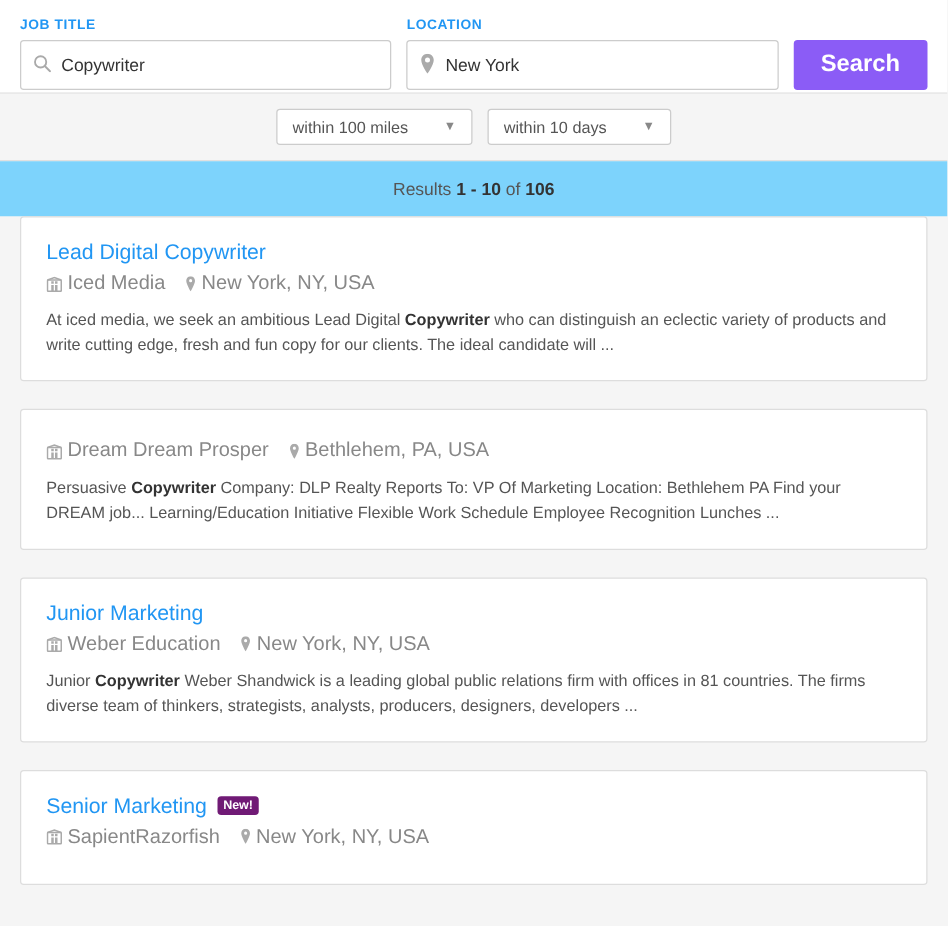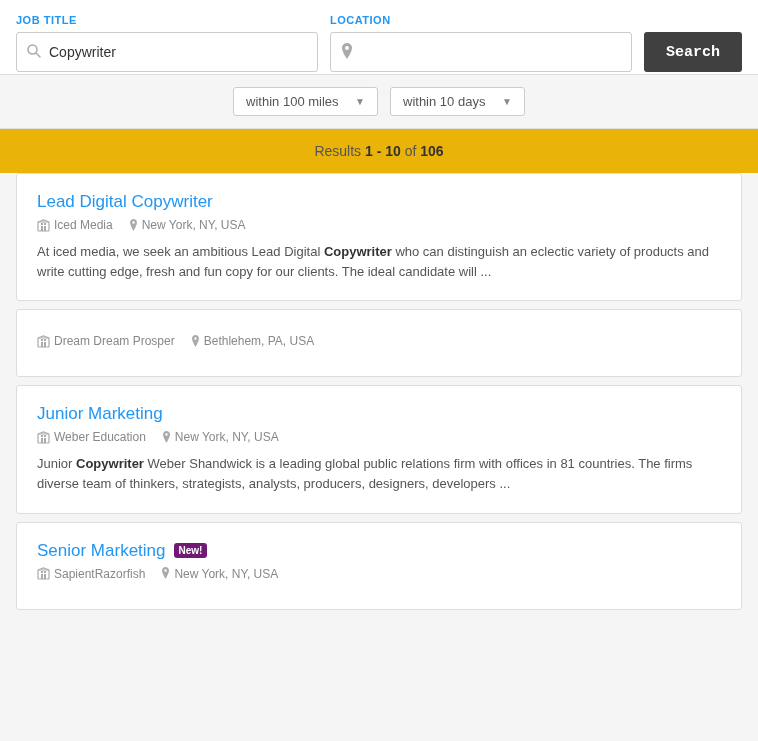--- a/index.html
+++ b/index.html
@@ -59,32 +59,31 @@
       flex-shrink: 0;
     }
 
     .location-icon-svg {
       color: #aaa;
       margin-right: 8px;
       flex-shrink: 0;
     }
 
     .search-button {
-      background: #404040;
+      background: #8b5cf6;
       color: #fff;
       border: none;
       border-radius: 3px;
       padding: 0 22px;
       height: 40px;
-      font-size: 15px;
+      font-size: 19px;
       font-weight: bold;
       cursor: pointer;
       white-space: nowrap;
       align-self: flex-end;
-      font-family: Liberation Mono, monospace;
     }
 
     .filters-bar {
       background: #f5f5f5;
       padding: 12px 16px;
       display: flex;
       justify-content: center;
       gap: 12px;
       border-bottom: 1px solid #e0e0e0;
     }
@@ -92,21 +91,21 @@
     .filter-select {
       display: flex;
       align-items: center;
       border: 1px solid #ccc;
       border-radius: 3px;
       background: #fff;
       padding: 6px 12px;
       font-size: 13px;
       color: #555;
       cursor: pointer;
-      gap: 12px;
+      gap: 24px;
     }
 
     .filter-select select {
       border: none;
       outline: none;
       background: transparent;
       font-size: 13px;
       color: #555;
       cursor: pointer;
       appearance: none;
@@ -116,32 +115,32 @@
     .chevron-icon {
       color: #888;
       font-size: 10px;
     }
 
     .results-summary {
       text-align: center;
       padding: 14px 6px;
       font-size: 14px;
       color: #555;
-      background: #eab308;
+      background: #7dd3fc;
     }
 
     .results-summary strong {
       color: #333;
     }
 
     .results-list {
       padding: 0 16px 16px 16px;
       display: flex;
       flex-direction: column;
-      gap: 8px;
+      gap: 22px;
     }
 
     .job-card {
       background: #fff;
       border: 1px solid #ddd;
       border-radius: 3px;
       padding: 18px 20px;
     }
 
     .job-title-link {
@@ -164,21 +163,21 @@
       border-radius: 3px;
       vertical-align: middle;
     }
 
     .job-meta {
       display: flex;
       align-items: center;
       gap: 16px;
       margin: 6px 0 10px 0;
       color: #888;
-      font-size: 12px;
+      font-size: 16px;
     }
 
     .job-meta-item {
       display: flex;
       align-items: center;
       gap: 4px;
     }
 
     .job-description {
       font-size: 13px;
@@ -210,20 +209,21 @@
   </div>
 
   <div class="search-field-group">
     <label class="search-field-label">LOCATION</label>
     <div class="search-input-wrapper">
       <span class="location-icon-svg">
         <svg width="12" height="16" viewBox="0 0 12 16" fill="none">
           <path d="M6 0C3.24 0 1 2.24 1 5c0 3.75 5 11 5 11s5-7.25 5-11c0-2.76-2.24-5-5-5zm0 7a2 2 0 1 1 0-4 2 2 0 0 1 0 4z" fill="#aaa"></path>
         </svg>
       </span>
+      <input type="text" value="New York" style="">
     </div>
   </div>
 
   <button class="search-button">Search</button>
 </div>
 
 <div class="filters-bar">
   <div class="filter-select">
     <select>
       <option>within 100 miles</option>
@@ -282,20 +282,21 @@
           </svg>
           <span>Dream Dream Prosper</span>
         </span>
         <span class="job-meta-item">
           <svg width="9" height="13" viewBox="0 0 9 13" fill="none">
             <path d="M4.5 0C2.57 0 1 1.57 1 3.5c0 2.625 3.5 8.5 3.5 8.5s3.5-5.875 3.5-8.5C8 1.57 6.43 0 4.5 0zm0 4.75a1.25 1.25 0 1 1 0-2.5 1.25 1.25 0 0 1 0 2.5z" fill="#aaa"></path>
           </svg>
           <span>Bethlehem, PA, USA</span>
         </span>
       </div>
+      <div class="job-description">Persuasive <b>Copywriter</b> Company: DLP Realty Reports To: VP Of Marketing Location: Bethlehem PA Find your DREAM job... Learning/Education Initiative Flexible Work Schedule Employee Recognition Lunches ...</div>
     </div>
     <div class="job-card">
       <a href="#" class="job-title-link">
         <span>Junior Marketing</span>
 
       </a>
       <div class="job-meta">
         <span class="job-meta-item">
           <svg width="13" height="13" viewBox="0 0 13 13" fill="none">
             <rect x="1" y="3" width="11" height="9" rx="0.5" stroke="#aaa" stroke-width="1.2" fill="none"></rect>

